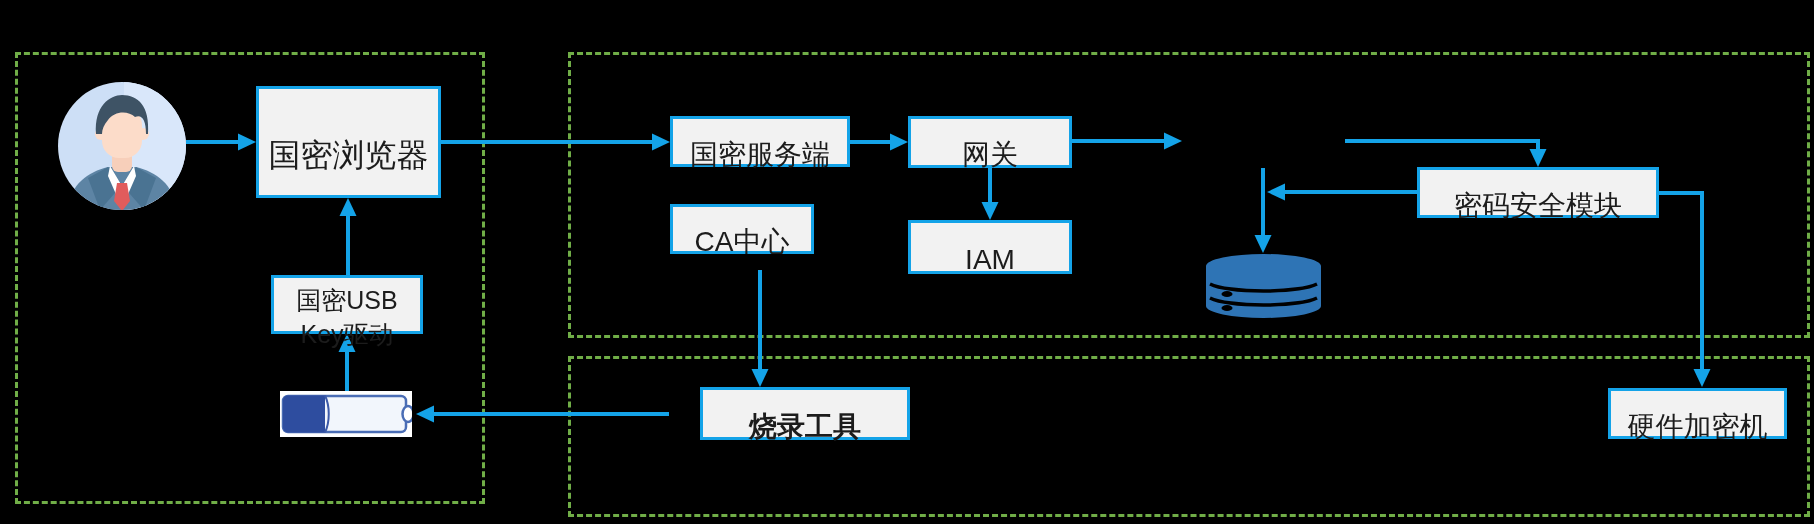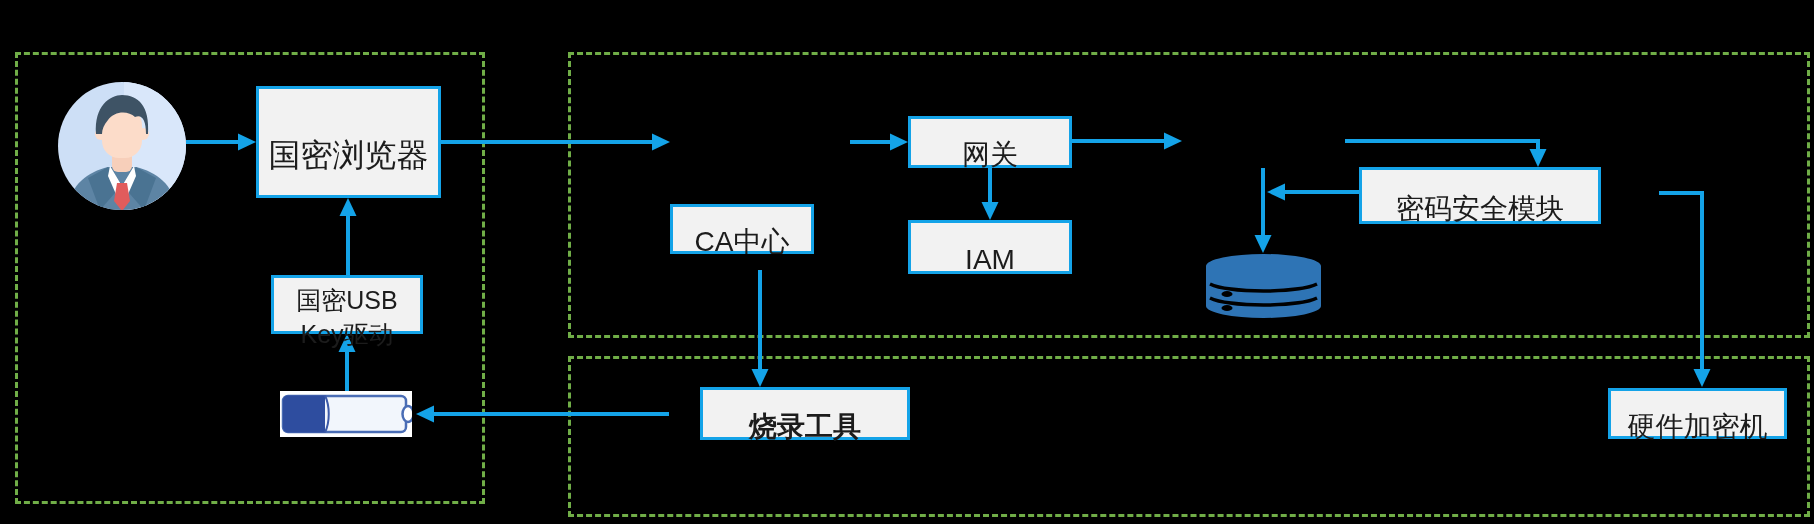--- a/index.html
+++ b/index.html
@@ -19,21 +19,21 @@
     color:#1c1c1c;font-size:28px;line-height:1.2;text-align:center;
   }
   .node span{white-space:pre-line;margin-top:26px;}
   .n-browser{left:256px;top:86px;width:185px;height:112px;font-size:32px;}
   .n-usbdrv{left:271px;top:275px;width:152px;height:59px;font-size:25px;line-height:1.35;}
   .n-gmserver{left:670px;top:116px;width:180px;height:51px;}
   .n-gateway{left:908px;top:116px;width:164px;height:52px;}
   .n-ca{left:670px;top:204px;width:144px;height:50px;}
   .n-iam{left:908px;top:220px;width:164px;height:54px;}
   .n-backend{left:1182px;top:115px;width:163px;height:53px;}
-  .n-crypto{left:1359px;top:167px;width:242px;height:57px;text-align:right;}
+  .n-crypto{left:1417px;top:167px;width:242px;height:51px;text-align:right;}
   .n-burn{left:700px;top:387px;width:210px;height:53px;font-weight:bold;}
   .n-hsm{left:1608px;top:388px;width:179px;height:51px;}
   .icon-abs{position:absolute;}
   .arrows{position:absolute;left:0;top:0;width:1814px;height:524px;pointer-events:none;}
 </style>
 </head>
 <body>
 
 <div class="canvas">
 
@@ -112,20 +112,23 @@
     <ellipse cx="22" cy="55" rx="5.5" ry="3" fill="#000000"></ellipse>
   </svg>
 
   <div class="node n-browser">
     <span>国密浏览器</span>
   </div>
   <div class="node n-usbdrv">
     <span>国密USB
 Key驱动</span>
   </div>
+  <div class="node n-gmserver">
+    <span>国密服务端</span>
+  </div>
   <div class="node n-gateway">
     <span>网关</span>
   </div>
   <div class="node n-ca">
     <span>CA中心</span>
   </div>
   <div class="node n-iam">
     <span>IAM</span>
   </div>
   <div class="node n-crypto">

